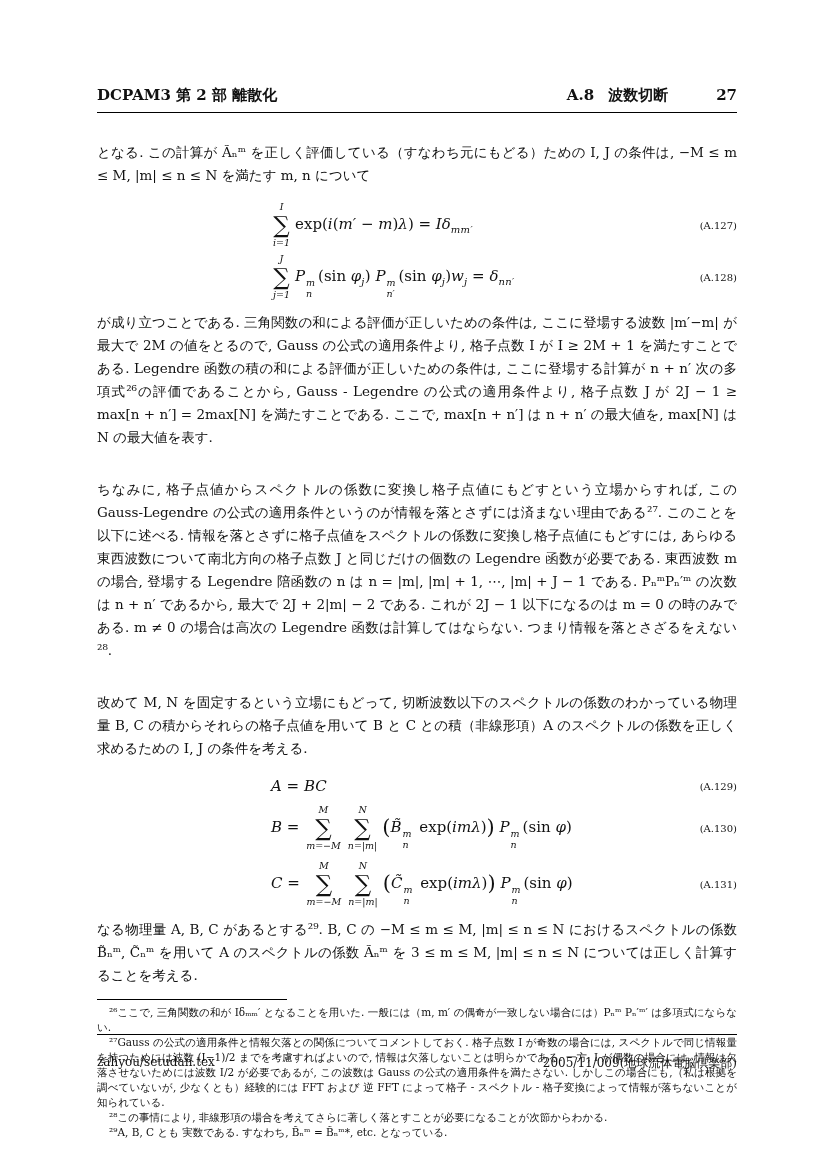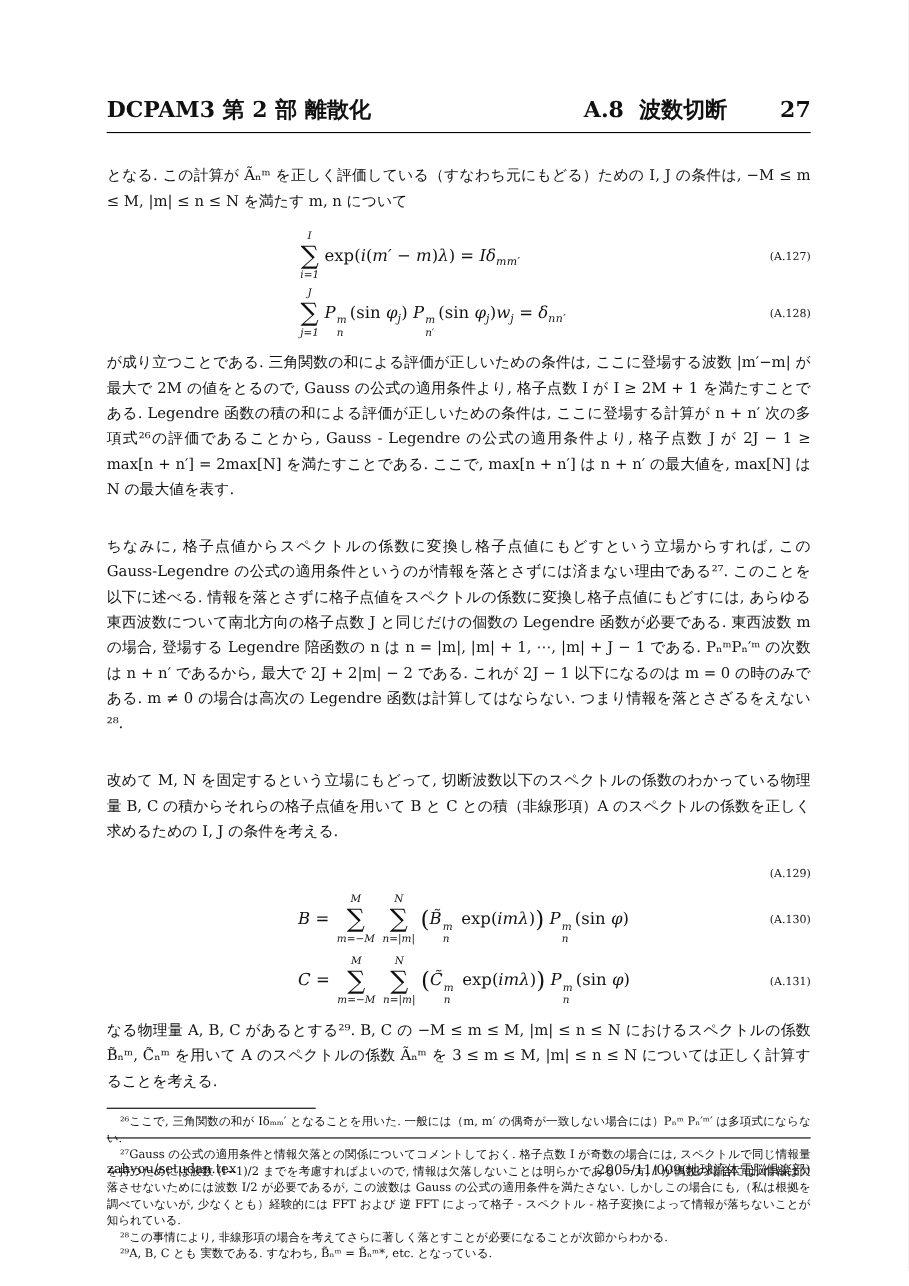--- a/index.html
+++ b/index.html
@@ -10,21 +10,21 @@
     font-family:"DejaVu Serif","Liberation Serif",serif;
     color:#111;
     overflow:hidden;
   }
   .content{
     position:absolute;left:97px;top:86px;width:640px;
   }
   
   .hdr{
     display:flex;align-items:baseline;
-    font-weight:bold;font-size:20px;
+    font-weight:bold;font-size:15px;
     border-bottom:1.5px solid #000;
     padding-bottom:7px;margin-bottom:28px;
   }
   .hdr-right{margin-left:auto;display:flex;align-items:baseline;}
   .hdr-sec{margin-right:14px;}
   .hdr-sectitle{margin-right:48px;}
   
   .para{
     font-size:13.5px;line-height:23px;
     text-align:justify;
@@ -98,20 +98,21 @@
       <span class="eqno">(A.128)</span>
     </div>
 
     <p class="para" style="margin-top:8px;">が成り立つことである. 三角関数の和による評価が正しいための条件は, ここに登場する波数 |m′−m| が最大で 2M の値をとるので, Gauss の公式の適用条件より, 格子点数 I が I ≥ 2M + 1 を満たすことである. Legendre 函数の積の和による評価が正しいための条件は, ここに登場する計算が n + n′ 次の多項式²⁶の評価であることから, Gauss - Legendre の公式の適用条件より, 格子点数 J が 2J − 1 ≥ max[n + n′] = 2max[N] を満たすことである. ここで, max[n + n′] は n + n′ の最大値を, max[N] は N の最大値を表す.</p>
 
     <p class="para gap-lg">ちなみに, 格子点値からスペクトルの係数に変換し格子点値にもどすという立場からすれば, この Gauss-Legendre の公式の適用条件というのが情報を落とさずには済まない理由である²⁷.  このことを以下に述べる. 情報を落とさずに格子点値をスペクトルの係数に変換し格子点値にもどすには, あらゆる東西波数について南北方向の格子点数 J と同じだけの個数の Legendre 函数が必要である. 東西波数 m の場合, 登場する Legendre 陪函数の n は n = |m|, |m| + 1, ⋯, |m| + J − 1 である. PₙᵐPₙ′ᵐ の次数は n + n′ であるから, 最大で 2J + 2|m| − 2 である. これが 2J − 1 以下になるのは m = 0 の時のみである. m ≠ 0 の場合は高次の Legendre 函数は計算してはならない. つまり情報を落とさざるをえない²⁸.</p>
 
     <p class="para gap-lg">改めて M, N を固定するという立場にもどって, 切断波数以下のスペクトルの係数のわかっている物理量 B, C の積からそれらの格子点値を用いて B と C との積（非線形項）A のスペクトルの係数を正しく求めるための I, J の条件を考える.</p>
 
     <div class="eq short">
+      <span class="math"><span class="it">A</span><span class="rm"> = </span><span class="it">BC</span></span>
       <span class="eqno">(A.129)</span>
     </div>
     <div class="eq" style="height:56px;">
       <span class="math"><span class="it">B</span><span class="rm"> = </span><span class="sum"><span class="lim">M</span><span class="sym">∑</span><span class="lim">m=−M</span></span><span class="sum"><span class="lim">N</span><span class="sym">∑</span><span class="lim">n=|m|</span></span><span class="bigp">(</span><span class="it">B̃</span><span class="ssb"><span>m</span><span>n</span></span><span class="rm"> exp(</span><span class="it">imλ</span><span class="rm">)</span><span class="bigp">)</span><span class="rm"> </span><span class="it">P</span><span class="ssb"><span>m</span><span>n</span></span><span class="rm">(sin </span><span class="it">φ</span><span class="rm">)</span></span>
       <span class="eqno">(A.130)</span>
     </div>
     <div class="eq" style="height:56px;">
       <span class="math"><span class="it">C</span><span class="rm"> = </span><span class="sum"><span class="lim">M</span><span class="sym">∑</span><span class="lim">m=−M</span></span><span class="sum"><span class="lim">N</span><span class="sym">∑</span><span class="lim">n=|m|</span></span><span class="bigp">(</span><span class="it">C̃</span><span class="ssb"><span>m</span><span>n</span></span><span class="rm"> exp(</span><span class="it">imλ</span><span class="rm">)</span><span class="bigp">)</span><span class="rm"> </span><span class="it">P</span><span class="ssb"><span>m</span><span>n</span></span><span class="rm">(sin </span><span class="it">φ</span><span class="rm">)</span></span>
       <span class="eqno">(A.131)</span>
     </div>

